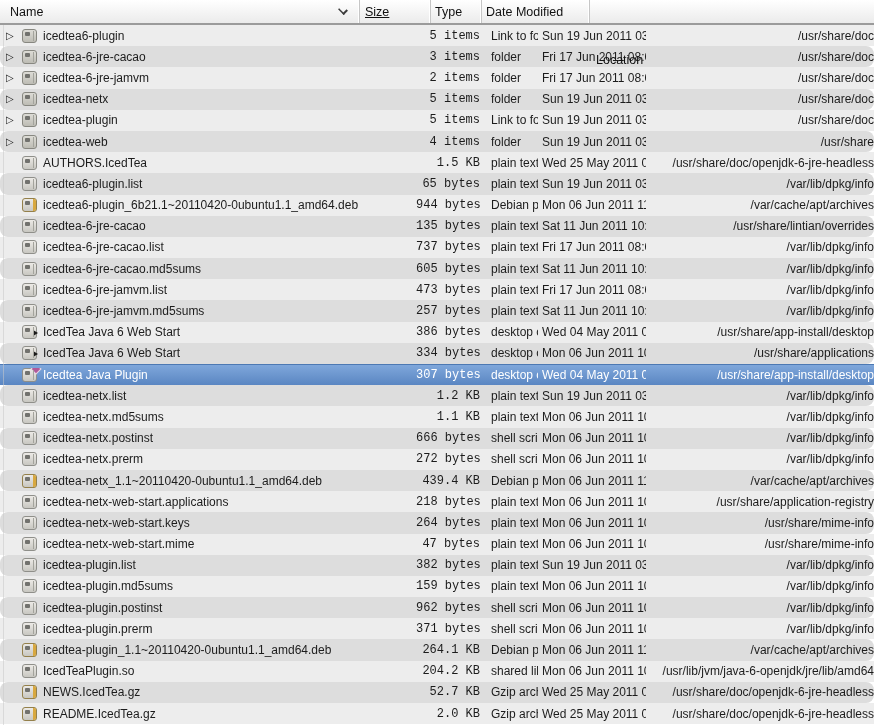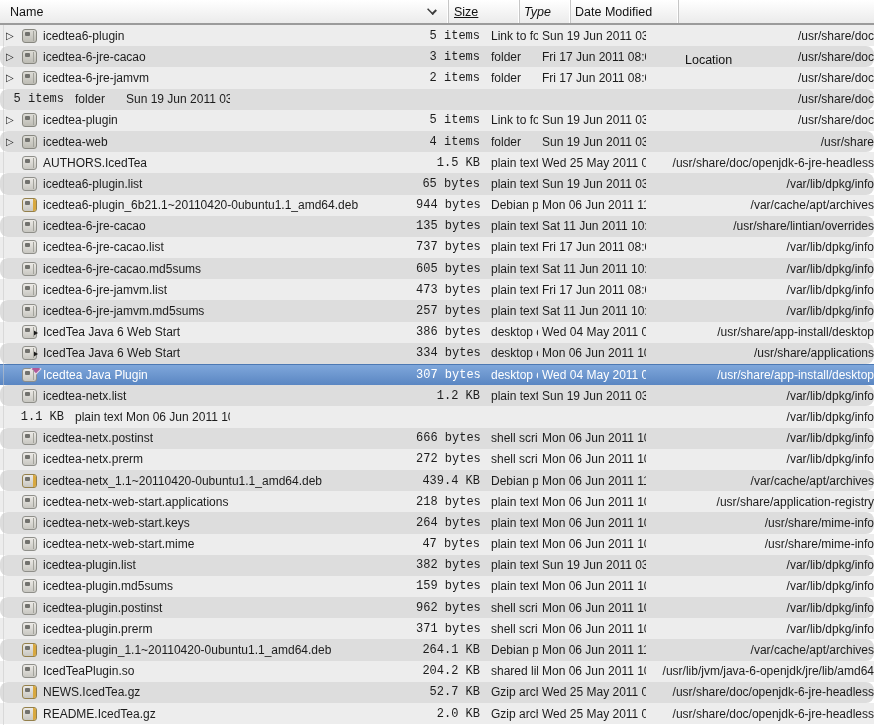--- a/index.html
+++ b/index.html
@@ -17,23 +17,23 @@
     border-bottom: 2px solid #9b9b9b;
     font-size: 12.5px; color: #111;
     position: relative; z-index: 10;
   }
   .hcell {
     display: flex; align-items: center; height: 100%;
     border-right: 1px solid #c6c6c6;
     box-shadow: inset -1px 0 0 #ffffff;
     white-space: nowrap; overflow: hidden;
   }
-  .h-name { width: 449px; padding-left: 10px; justify-content: space-between; }
+  .h-name { width: 360px; padding-left: 10px; justify-content: space-between; }
   .h-size { width: 71px;  padding-left: 5px; text-decoration: underline; }
-  .h-type { width: 51px;  padding-left: 4px; font-style: italic; }
+  .h-type { width: 51px;  padding-left: 4px; }
   .h-date { width: 108px; padding-left: 4px; }
   .h-loc  { flex: 1; padding-left: 6px; border-right: none; box-shadow: none; margin-top: 48px; }
   .chev {
     width: 8px; height: 8px; flex: none; margin-right: 12px; margin-top: -4px;
     border-right: 2px solid #3c3c3c; border-bottom: 2px solid #3c3c3c;
     transform: rotate(45deg) scale(1, .75);
   }
   
   .list { position: relative; }
   .left-rule {
@@ -144,20 +144,25 @@
         <span class="exp on"></span>
         <span class="fic folder"></span>
         <span class="label">icedtea-6-jre-jamvm</span>
       </div>
       <div class="c-size">2 items</div>
       <div class="c-type">folder</div>
       <div class="c-date">Fri 17 Jun 2011 08:0</div>
       <div class="c-loc">/usr/share/doc</div>
     </div>
     <div class="row odd">
+      <div class="c-name">
+        <span class="exp on"></span>
+        <span class="fic folder"></span>
+        <span class="label">icedtea-netx</span>
+      </div>
       <div class="c-size">5 items</div>
       <div class="c-type">folder</div>
       <div class="c-date">Sun 19 Jun 2011 03:4</div>
       <div class="c-loc">/usr/share/doc</div>
     </div>
     <div class="row even">
       <div class="c-name">
         <span class="exp on"></span>
         <span class="fic folder"></span>
         <span class="label">icedtea-plugin</span>
@@ -310,20 +315,25 @@
         <span class="exp"></span>
         <span class="fic file"></span>
         <span class="label">icedtea-netx.list</span>
       </div>
       <div class="c-size">1.2 KB</div>
       <div class="c-type">plain text</div>
       <div class="c-date">Sun 19 Jun 2011 03:4</div>
       <div class="c-loc">/var/lib/dpkg/info</div>
     </div>
     <div class="row even">
+      <div class="c-name">
+        <span class="exp"></span>
+        <span class="fic file"></span>
+        <span class="label">icedtea-netx.md5sums</span>
+      </div>
       <div class="c-size">1.1 KB</div>
       <div class="c-type">plain text</div>
       <div class="c-date">Mon 06 Jun 2011 10:</div>
       <div class="c-loc">/var/lib/dpkg/info</div>
     </div>
     <div class="row odd">
       <div class="c-name">
         <span class="exp"></span>
         <span class="fic file"></span>
         <span class="label">icedtea-netx.postinst</span>

